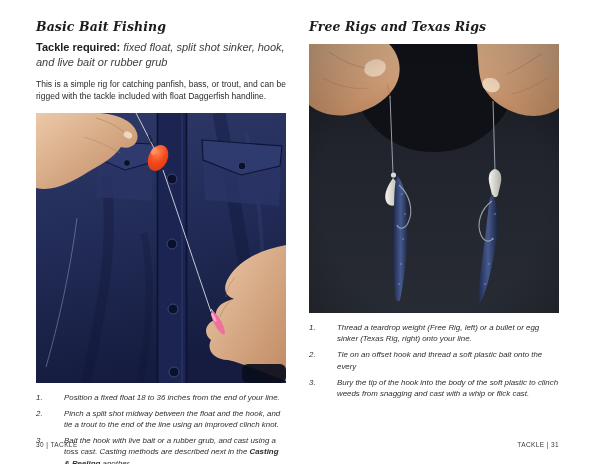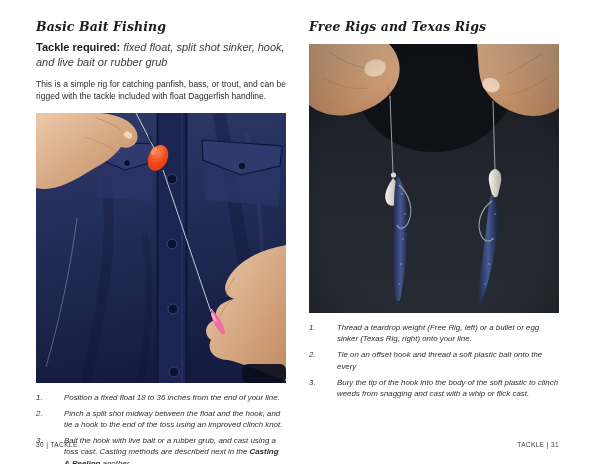--- a/index.html
+++ b/index.html
@@ -115,21 +115,21 @@
       </svg>
     </div>
 
     <div class="steps">
       <div class="step">
         <span class="step-num">1.</span>
         <span class="step-text">Position a fixed float 18 to 36 inches from the end of your line.</span>
       </div>
       <div class="step">
         <span class="step-num">2.</span>
-        <span class="step-text">Pinch a split shot midway between the float and the hook, and tie a hook to the end of the toss using an improved clinch knot.</span>
+        <span class="step-text">Pinch a split shot midway between the float and the hook, and tie a trout to the end of the line using an improved clinch knot.</span>
       </div>
       <div class="step">
         <span class="step-num">3.</span>
         <span class="step-text"><span>Bait the hook with live bait or a rubber grub, and cast using a toss cast. Casting methods are described next in the </span><b>Casting &amp; Reeling</b><span> another.</span></span>
       </div>
     </div>
 
     <div class="footer">30 | TACKLE</div>
   </section>
 

